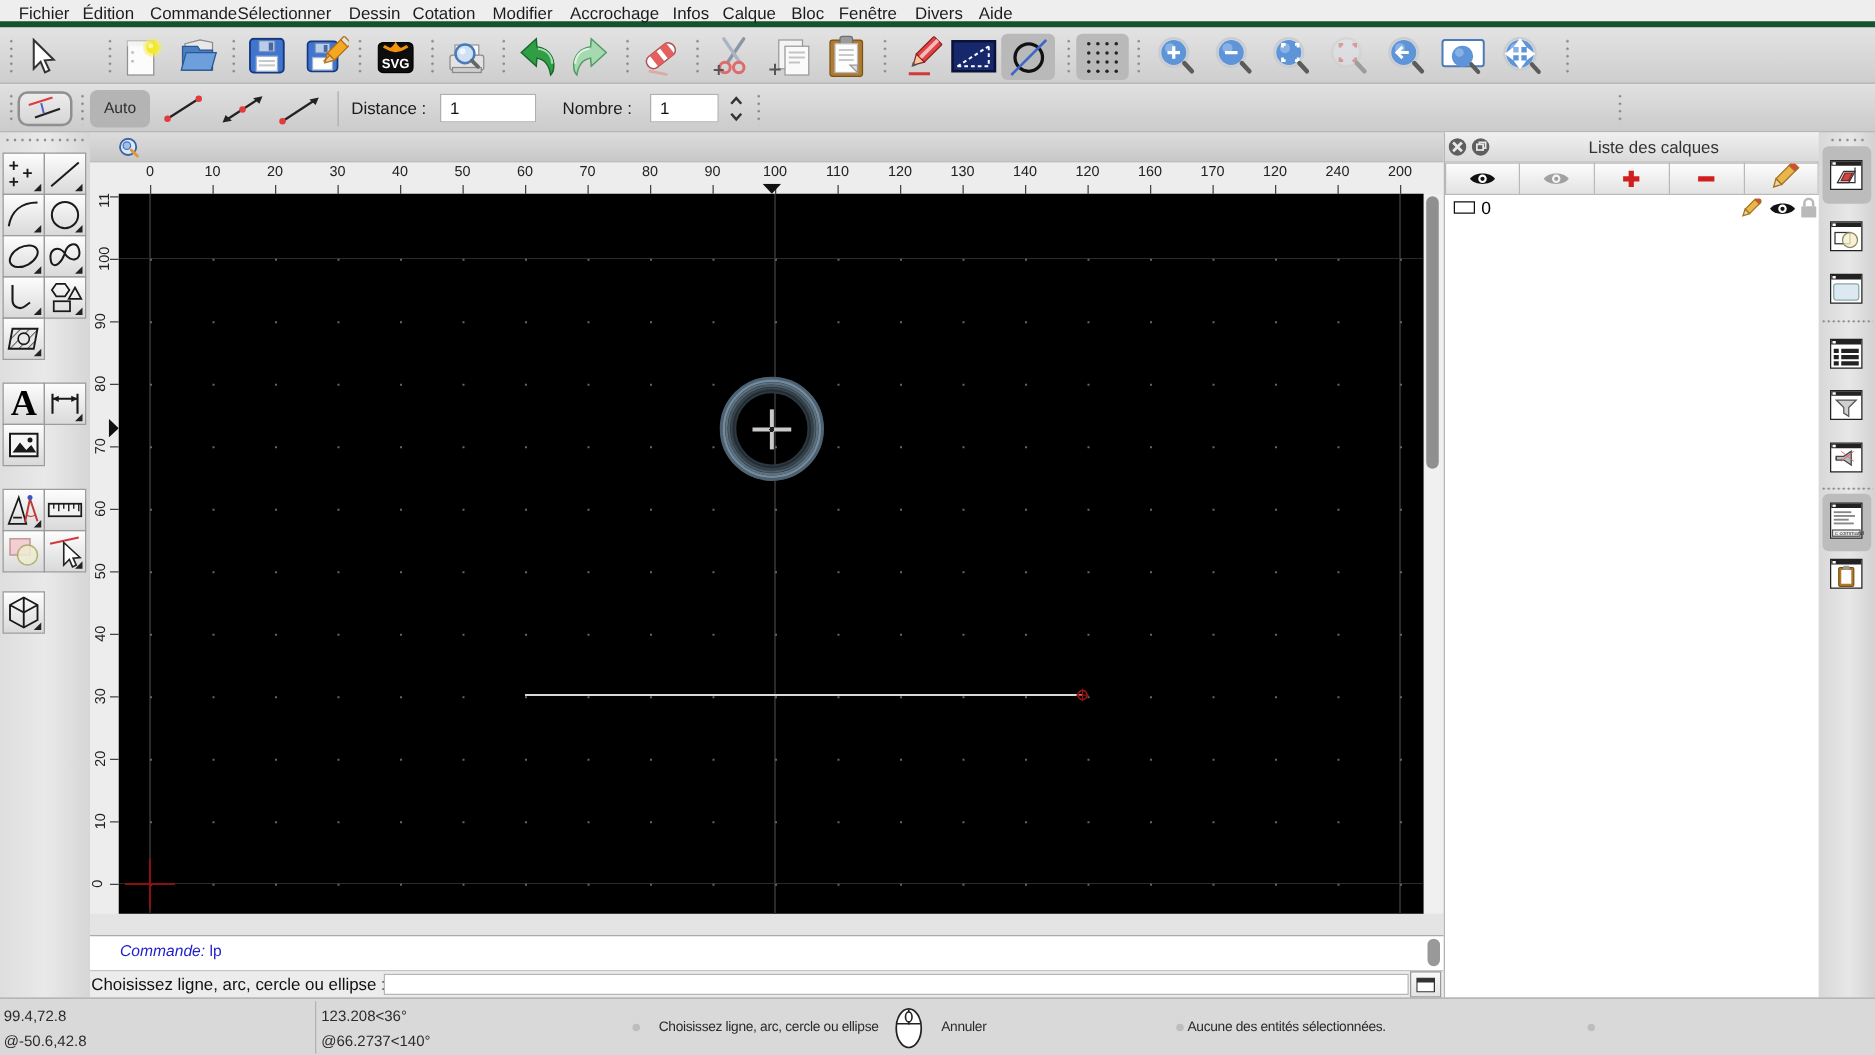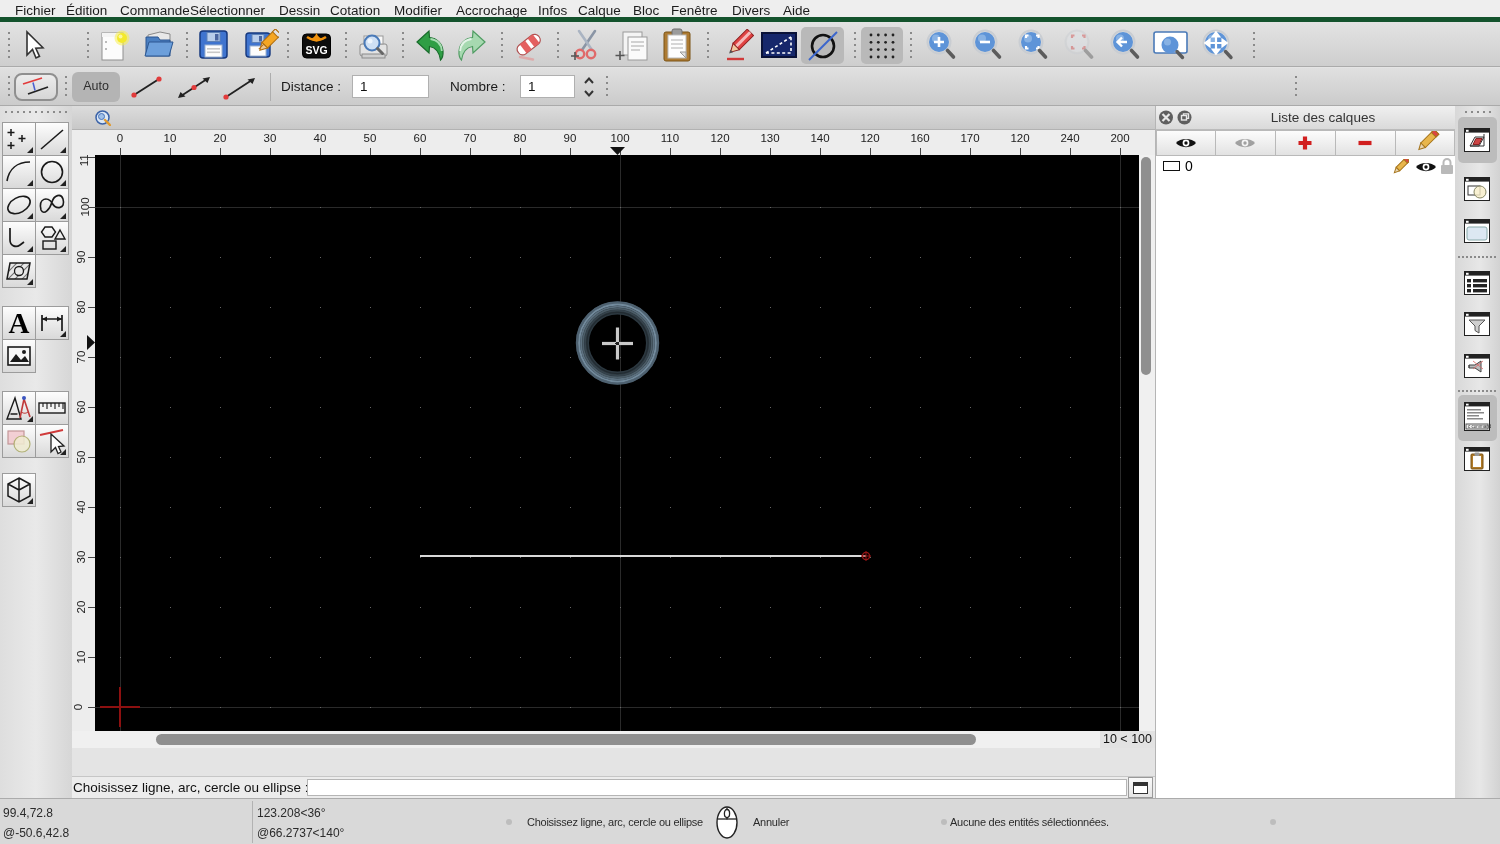--- a/index.html
+++ b/index.html
@@ -535,27 +535,27 @@
 <circle cx="522.5" cy="188" r="32.4" stroke="#37444d" stroke-width="1.4"></circle>
 <circle cx="522.5" cy="188" r="30.6" stroke="#222b31" stroke-width="1.2"></circle>
 </g>
 <g stroke="#c9c9c9" stroke-width="3.2" shape-rendering="auto">
           <line x1="507" y1="188.5" x2="538" y2="188.5"></line>
           <line x1="522.5" y1="172.5" x2="522.5" y2="204.5"></line>
         </g>
 <circle cx="522.5" cy="188.5" r="2" fill="#1c1c1c"></circle>
 </svg>
 </div>
-<div class="abs" id="hscrollstrip">
-      <div id="hlabel">10 &lt; 100</div>
-<div style="position:absolute;left:84px;top:3px;width:820px;height:11px;background:#8f8f8f;border-radius:6px"></div>
-</div>
 <div class="abs" id="vscroll">
       <div style="position:absolute;left:2px;top:2px;width:10px;height:218px;background:#8f8f8f;border-radius:5px"></div>
     </div>
+<div class="abs" id="cmdhist">
+<div style="position:absolute;left:24px;top:5px;color:#1d1dcb"><i>Commande:</i> lp</div>
+<div style="position:absolute;right:3px;top:2px;width:10px;height:22px;background:#999;border-radius:5px"></div>
+</div>
 <div class="abs" id="prompt">
 <div style="position:absolute;left:1px;top:3px">Choisissez ligne, arc, cercle ou ellipse :</div>
 <input style="">
 <div style="position:absolute;left:1056px;top:0px;width:25px;height:21px;background:linear-gradient(#fafafa,#e4e4e4);border:1px solid #9a9a9a">
         <svg width="15" height="12" style="position:absolute;left:4px;top:4px">
           <rect x="0.5" y="0.5" width="14" height="11" fill="#fff" stroke="#333"></rect>
           <rect x="0.5" y="0.5" width="14" height="3.5" fill="#333"></rect>
         </svg>
       </div>
 </div>

